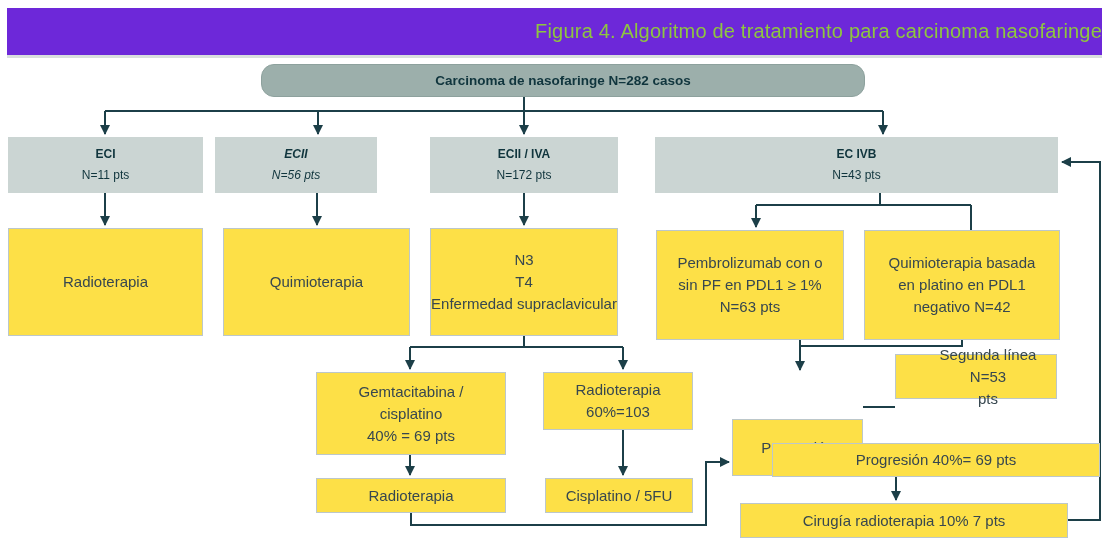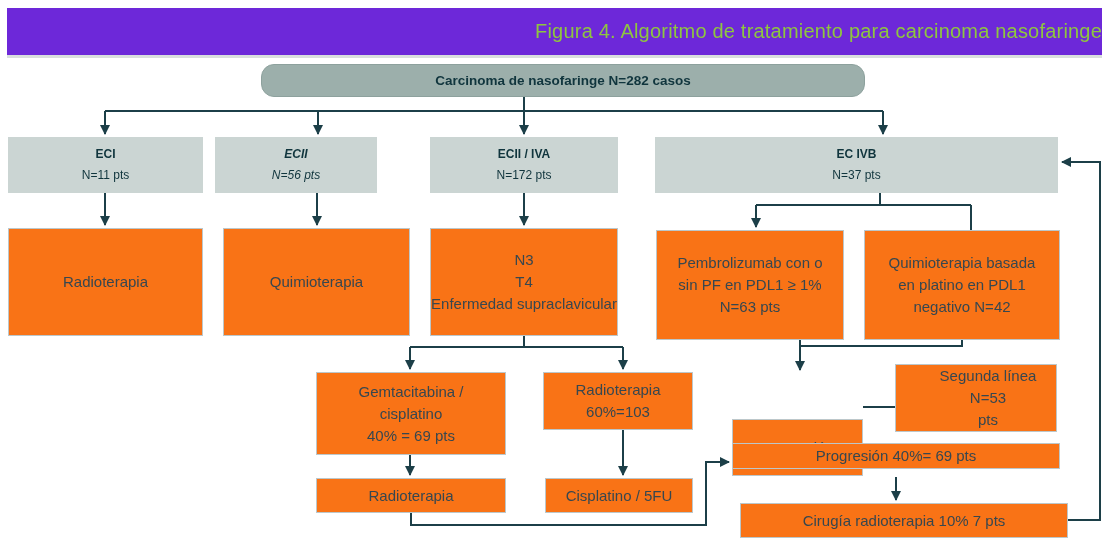--- a/index.html
+++ b/index.html
@@ -50,21 +50,21 @@
     font-size: 13.5px;
   }
   .node-stage {
     background: #cbd5d3;
     color: #10353d;
     font-size: 12px;
     line-height: 21px;
   }
   .node-stage .stage-title { font-weight: bold; }
   .node-plain {
-    background: #f97316;
+    background: #fde047;
     border: 1px solid #bcc7ca;
     color: #37474f;
     font-size: 15px;
     line-height: 22px;
   }
 </style>
 </head>
 <body>
 
 <div id="canvas">
@@ -130,21 +130,21 @@
   <div class="node node-stage" style="left:215px; top:137px; width:162px; height:56px;font-style:italic;">
     <span class="stage-title">ECII</span>
     <span>N=56 pts</span>
   </div>
   <div class="node node-stage" style="left:430px; top:137px; width:188px; height:56px;">
     <span class="stage-title">ECII / IVA</span>
     <span>N=172 pts</span>
   </div>
   <div class="node node-stage" style="left:655px; top:137px; width:403px; height:56px;">
     <span class="stage-title">EC IVB</span>
-    <span>N=37 pts</span>
+    <span>N=43 pts</span>
   </div>
 
   <div class="node node-plain" style="left:8px; top:228px; width:195px; height:108px;">
     <span>Radioterapia</span>
   </div>
   <div class="node node-plain" style="left:223px; top:228px; width:187px; height:108px;">
     <span>Quimioterapia</span>
   </div>
   <div class="node node-plain" style="left:430px; top:228px; width:188px; height:108px;">
     <span>N3
@@ -167,26 +167,26 @@
 cisplatino
 40% = 69 pts</span>
   </div>
   <div class="node node-plain" style="left:543px; top:372px; width:150px; height:58px;">
     <span>Radioterapia
 60%=103</span>
   </div>
   <div class="node node-plain" style="left:732px; top:373px; width:131px; height:57px;margin-top:46px;">
     <span>Progresión</span>
   </div>
-  <div class="node node-plain" style="left:895px; top:364px; width:162px; height:68px;padding-left:24px;">
+  <div class="node node-plain" style="left:895px; top:354px; width:162px; height:45px;padding-left:24px;">
     <span>Segunda línea N=53
 pts</span>
   </div>
 
-  <div class="node node-plain" style="left:732px; top:443px; width:328px; height:26px;">
+  <div class="node node-plain" style="left:772px; top:443px; width:328px; height:34px;">
     <span>Progresión 40%= 69 pts</span>
   </div>
   <div class="node node-plain" style="left:316px; top:478px; width:190px; height:35px;">
     <span>Radioterapia</span>
   </div>
   <div class="node node-plain" style="left:545px; top:478px; width:148px; height:35px;">
     <span>Cisplatino / 5FU</span>
   </div>
   <div class="node node-plain" style="left:740px; top:503px; width:328px; height:35px;">
     <span>Cirugía radioterapia 10% 7 pts</span>

